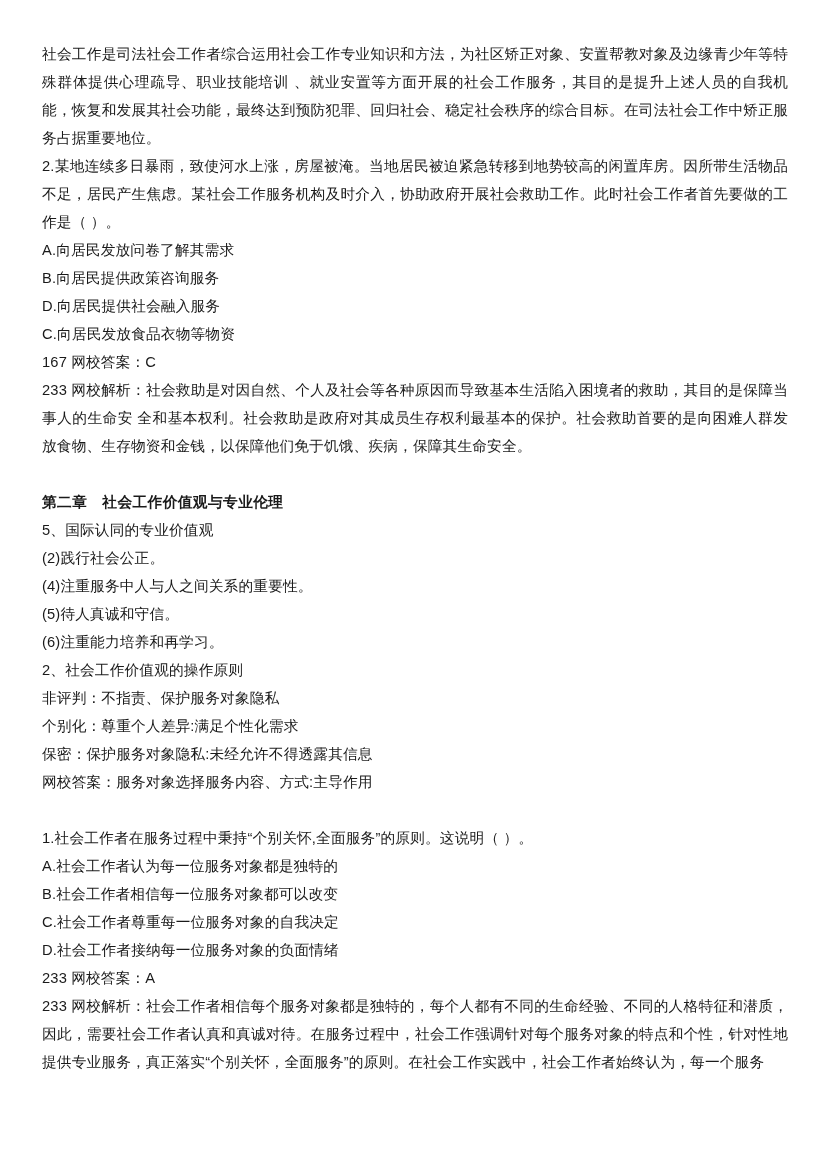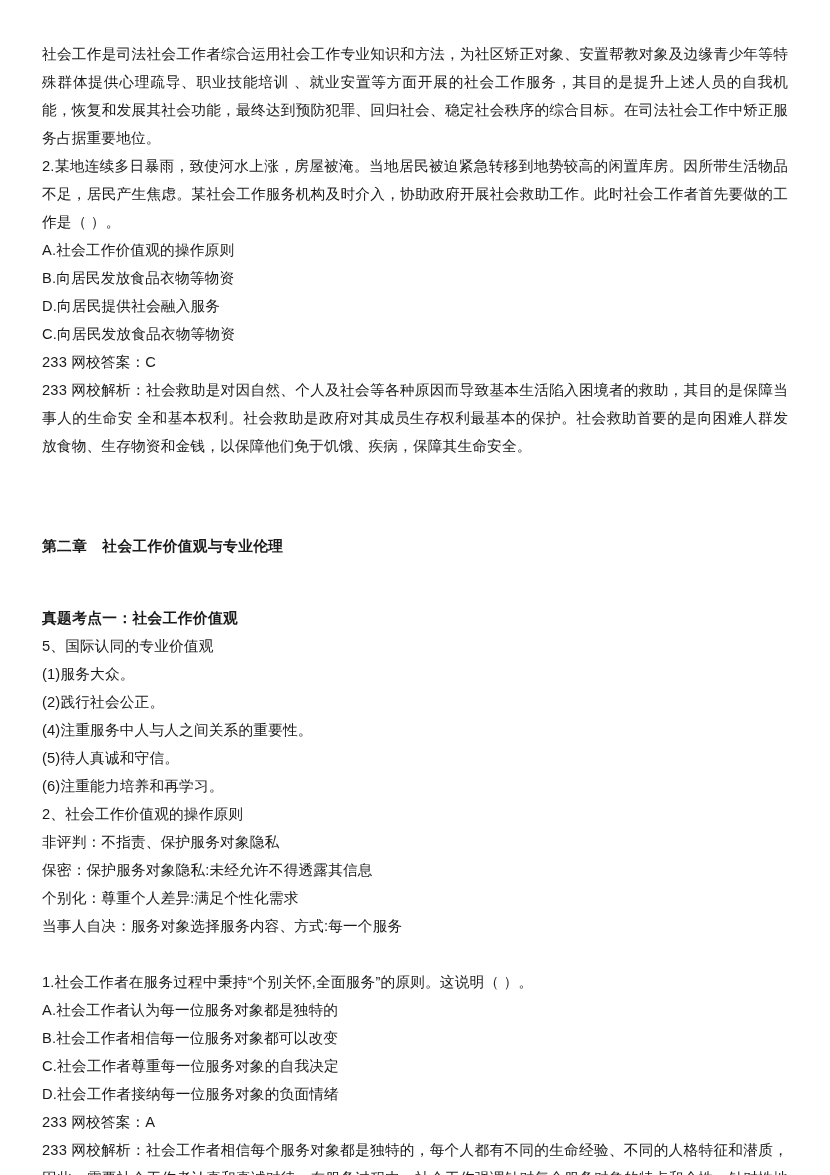--- a/index.html
+++ b/index.html
@@ -42,53 +42,50 @@
     padding: 0;
     text-align: justify;
     text-justify: inter-character;
     text-align-last: left;
     word-break: break-all;
     white-space: pre-wrap;
   }
   p.bold {
     font-weight: bold;
     letter-spacing: 0.4px;
-    margin-top: 44px;
   }
   .spacer-lg {
     height: 28px;
   }
 </style>
 </head>
 <body>
 
 <div class="page">
   <div class="doc-body" id="doc-body">
       <p class="para">社会工作是司法社会工作者综合运用社会工作专业知识和方法，为社区矫正对象、安置帮教对象及边缘青少年等特殊群体提供心理疏导、职业技能培训 、就业安置等方面开展的社会工作服务，其目的是提升上述人员的自我机能，恢复和发展其社会功能，最终达到预防犯罪、回归社会、稳定社会秩序的综合目标。在司法社会工作中矫正服务占据重要地位。</p>
       <p class="para">2.某地连续多日暴雨，致使河水上涨，房屋被淹。当地居民被迫紧急转移到地势较高的闲置库房。因所带生活物品不足，居民产生焦虑。某社会工作服务机构及时介入，协助政府开展社会救助工作。此时社会工作者首先要做的工作是（ ）。</p>
-      <p class="line">A.社会工作价值观的操作原则</p>
-      <p class="line">B.向居民发放食品衣物等物资</p>
+      <p class="line">A.向居民发放问卷了解其需求</p>
+      <p class="line">B.向居民提供政策咨询服务</p>
       <p class="line">D.向居民提供社会融入服务</p>
       <p class="line">C.向居民发放食品衣物等物资</p>
-      <p class="line">233 网校答案：C</p>
+      <p class="line">167 网校答案：C</p>
       <p class="para">233 网校解析：社会救助是对因自然、个人及社会等各种原因而导致基本生活陷入困境者的救助，其目的是保障当事人的生命安 全和基本权利。社会救助是政府对其成员生存权利最基本的保护。社会救助首要的是向困难人群发放食物、生存物资和金钱，以保障他们免于饥饿、疾病，保障其生命安全。</p>
       <div class="spacer-lg"></div>
       <p class="line bold">第二章　社会工作价值观与专业伦理</p>
-      <p class="line bold">真题考点一：社会工作价值观</p>
       <p class="line">5、国际认同的专业价值观</p>
-      <p class="line">(1)服务大众。</p>
       <p class="line">(2)践行社会公正。</p>
       <p class="line">(4)注重服务中人与人之间关系的重要性。</p>
       <p class="line">(5)待人真诚和守信。</p>
       <p class="line">(6)注重能力培养和再学习。</p>
       <p class="line">2、社会工作价值观的操作原则</p>
       <p class="line">非评判：不指责、保护服务对象隐私</p>
+      <p class="line">个别化：尊重个人差异:满足个性化需求</p>
       <p class="line">保密：保护服务对象隐私:未经允许不得透露其信息</p>
-      <p class="line">个别化：尊重个人差异:满足个性化需求</p>
-      <p class="line">当事人自决：服务对象选择服务内容、方式:每一个服务</p>
+      <p class="line">网校答案：服务对象选择服务内容、方式:主导作用</p>
       <div class="spacer-lg"></div>
       <p class="line">1.社会工作者在服务过程中秉持“个别关怀,全面服务”的原则。这说明（ ）。</p>
       <p class="line">A.社会工作者认为每一位服务对象都是独特的</p>
       <p class="line">B.社会工作者相信每一位服务对象都可以改变</p>
       <p class="line">C.社会工作者尊重每一位服务对象的自我决定</p>
       <p class="line">D.社会工作者接纳每一位服务对象的负面情绪</p>
       <p class="line">233 网校答案：A</p>
       <p class="para">233 网校解析：社会工作者相信每个服务对象都是独特的，每个人都有不同的生命经验、不同的人格特征和潜质，因此，需要社会工作者认真和真诚对待。在服务过程中，社会工作强调针对每个服务对象的特点和个性，针对性地提供专业服务，真正落实“个别关怀，全面服务”的原则。在社会工作实践中，社会工作者始终认为，每一个服务</p>
     </div>
 </div>

